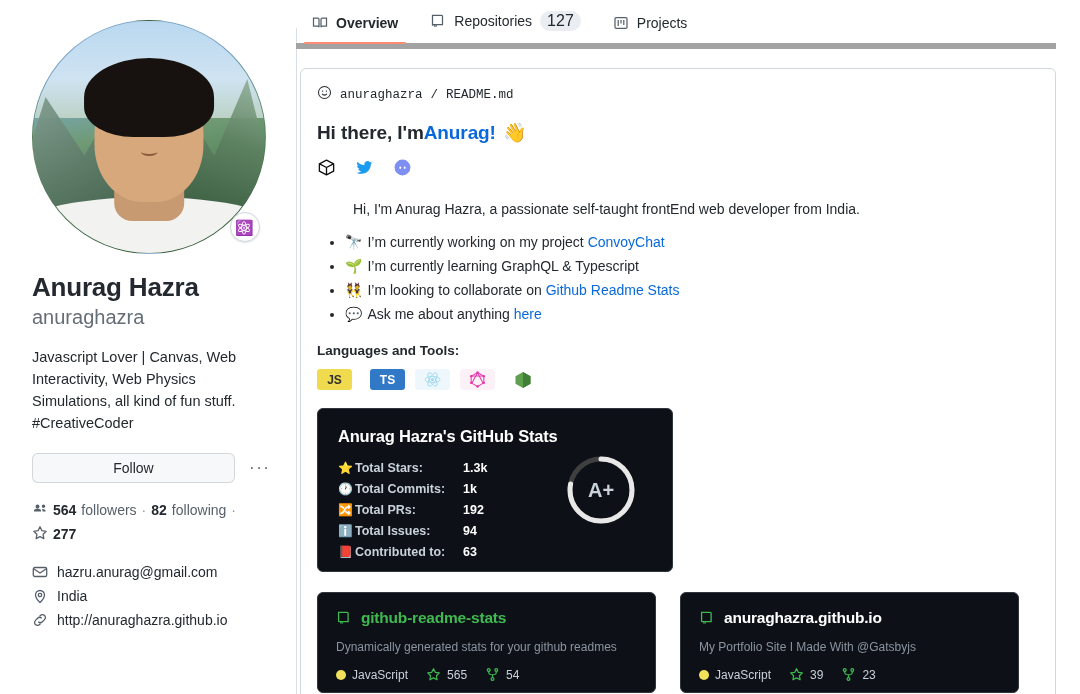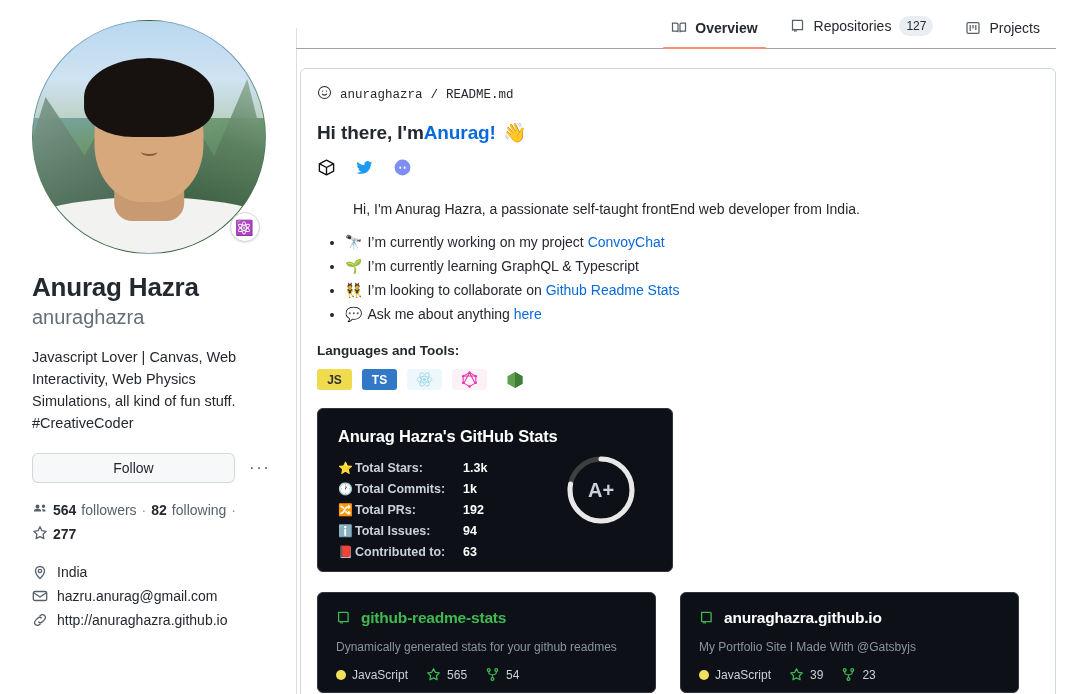--- a/index.html
+++ b/index.html
@@ -89,28 +89,28 @@
   .counts .item { display:flex; align-items:center; gap:5px; cursor:pointer;justify-content:flex-end; }
 
   .details { margin-top: 20px; display:flex; flex-direction:column; gap:8px; }
   .detail { display:flex; align-items:center; gap:9px; font-size:14px; color:#24292f; }
   .detail .ico { width:16px; height:16px; flex:0 0 16px; color:#57606a; display:flex; align-items:center; justify-content:center; }
 
   .v-divider { position:absolute; left:296px; top:28px; bottom:0; width:1px; background:#d8dee4; }
 
   
   .main { flex:1; padding: 0 24px 0 0; position:relative; }
-  .tabs { display:flex; align-items:flex-end; gap:0; height:49px; padding-left:0; border-bottom:1px solid #a3a3a3;
-          margin-left:0;justify-content:flex-end; }
+  .tabs { display:flex; align-items:flex-end; gap:0; height:49px; padding-left:0; border-bottom:6px solid #a3a3a3;
+          margin-left:0; }
   .tab { display:flex; align-items:center; gap:8px; padding:0 16px 12px 16px; font-size:14px; color:#24292f;
          cursor:pointer; position:relative; line-height:1; }
   .tab.active { font-weight:600; }
   .tab.active:after { content:""; position:absolute; left:8px; right:8px; bottom:-1px; height:2px; background:#fd8c73; border-radius:6px; }
   .tab .tab-ico { color:#57606a; display:flex; align-items:center; }
-  .counter { background:#eaeef2; color:#24292f; border-radius:20px; font-size:12px; font-weight:500;
+  .counter { background:#eaeef2; color:#24292f; border-radius:20px; font-size:16px; font-weight:500;
              padding:1px 7px; line-height:18px; }
 
   .readme-card { margin-top:19px; margin-left:4px; border:1px solid #d0d7de; border-radius:6px; background:#fff;
                  padding:16px 16px 20px 16px; }
   .readme-path { display:flex; align-items:center; gap:8px; font-family:"Liberation Mono", monospace;
                  font-size:12.5px; color:#24292f; }
   .readme-path .slash { color:#24292f; }
   .hi-line { font-size:19px; font-weight:700; margin-top:17px; display:flex; align-items:center; gap:0; letter-spacing:-.1px; }
   .hi-link { color:#0969da; }
   .wave { margin-left:8px; font-size:19px; }
@@ -121,21 +121,21 @@
   ul.points { margin-top:12px; padding-left:28px; list-style:disc; }
   ul.points li { font-size:14px; line-height:21px; margin-bottom:3px; color:#24292f; }
   ul.points li .emo { margin-right:5px; }
   ul.points li a { color:#0969da; text-decoration:none; }
 
   .lt-title { font-size:13.5px; font-weight:700; margin-top:18px; }
   .tools { display:flex; align-items:center; gap:10px; margin-top:11px; }
   .tool { width:35px; height:21px; border-radius:4px; display:flex; align-items:center; justify-content:center;
           font-size:12px; font-weight:700; }
   .tool.js { background:#f0db4f; color:#323330; border-radius:3px; }
-  .tool.ts { background:#3178c6; color:#fff; border-radius:3px; }
+  .tool.ts { background:#3178c6; color:#fff; border-radius:3px;margin-left:8px; }
   .tool.react { background:#eef7fb; }
   .tool.gql { background:#fdf1f8; }
   .tool.node { background:transparent; }
 
   
   .stats-card { margin-top:18px; width:356px; background:#0d1117; border:1px solid #30363d; border-radius:6px;
                 padding:18px 20px 20px 20px; position:relative; height:164px; }
   .stats-title { color:#ffffff; font-size:16.5px; font-weight:700; letter-spacing:-.2px; }
   .stats-rows { margin-top:15px; display:flex; flex-direction:column; gap:7px; }
   .srow { display:flex; align-items:center; font-size:12.5px; }
@@ -223,34 +223,34 @@
             </svg>
         </span>
         <b>277</b>
       </span>
     </div>
 
     <div class="details">
       <div class="detail">
         <span class="ico">
           <svg width="16" height="16" viewBox="0 0 16 16" fill="none" stroke="#57606a" stroke-width="1.3">
-              <path d="M8 14.5s4.5-4.2 4.5-7.5a4.5 4.5 0 1 0-9 0C3.5 10.3 8 14.5 8 14.5Z"></path>
-              <circle cx="8" cy="7" r="1.7"></circle>
-            </svg>
-        </span>
-        <span>India</span>
+              <rect x="1.3" y="3.5" width="13.4" height="9" rx="1.6"></rect>
+              <path d="M1.6 4.8 8 9l6.4-4.2"></path>
+            </svg>
+        </span>
+        <span>hazru.anurag@gmail.com</span>
       </div>
       <div class="detail">
         <span class="ico">
           <svg width="16" height="16" viewBox="0 0 16 16" fill="none" stroke="#57606a" stroke-width="1.3">
-              <rect x="1.3" y="3.5" width="13.4" height="9" rx="1.6"></rect>
-              <path d="M1.6 4.8 8 9l6.4-4.2"></path>
-            </svg>
-        </span>
-        <span>hazru.anurag@gmail.com</span>
+              <path d="M8 14.5s4.5-4.2 4.5-7.5a4.5 4.5 0 1 0-9 0C3.5 10.3 8 14.5 8 14.5Z"></path>
+              <circle cx="8" cy="7" r="1.7"></circle>
+            </svg>
+        </span>
+        <span>India</span>
       </div>
       <div class="detail">
         <span class="ico">
           <svg width="16" height="16" viewBox="0 0 16 16" fill="none" stroke="#57606a" stroke-width="1.3">
               <path d="M6.3 9.7a2.9 2.9 0 0 0 4.1 0l2.1-2.1a2.9 2.9 0 1 0-4.1-4.1l-.9.9"></path>
               <path d="M9.7 6.3a2.9 2.9 0 0 0-4.1 0L3.5 8.4a2.9 2.9 0 1 0 4.1 4.1l.9-.9"></path>
             </svg>
         </span>
         <span>http://anuraghazra.github.io</span>
       </div>

